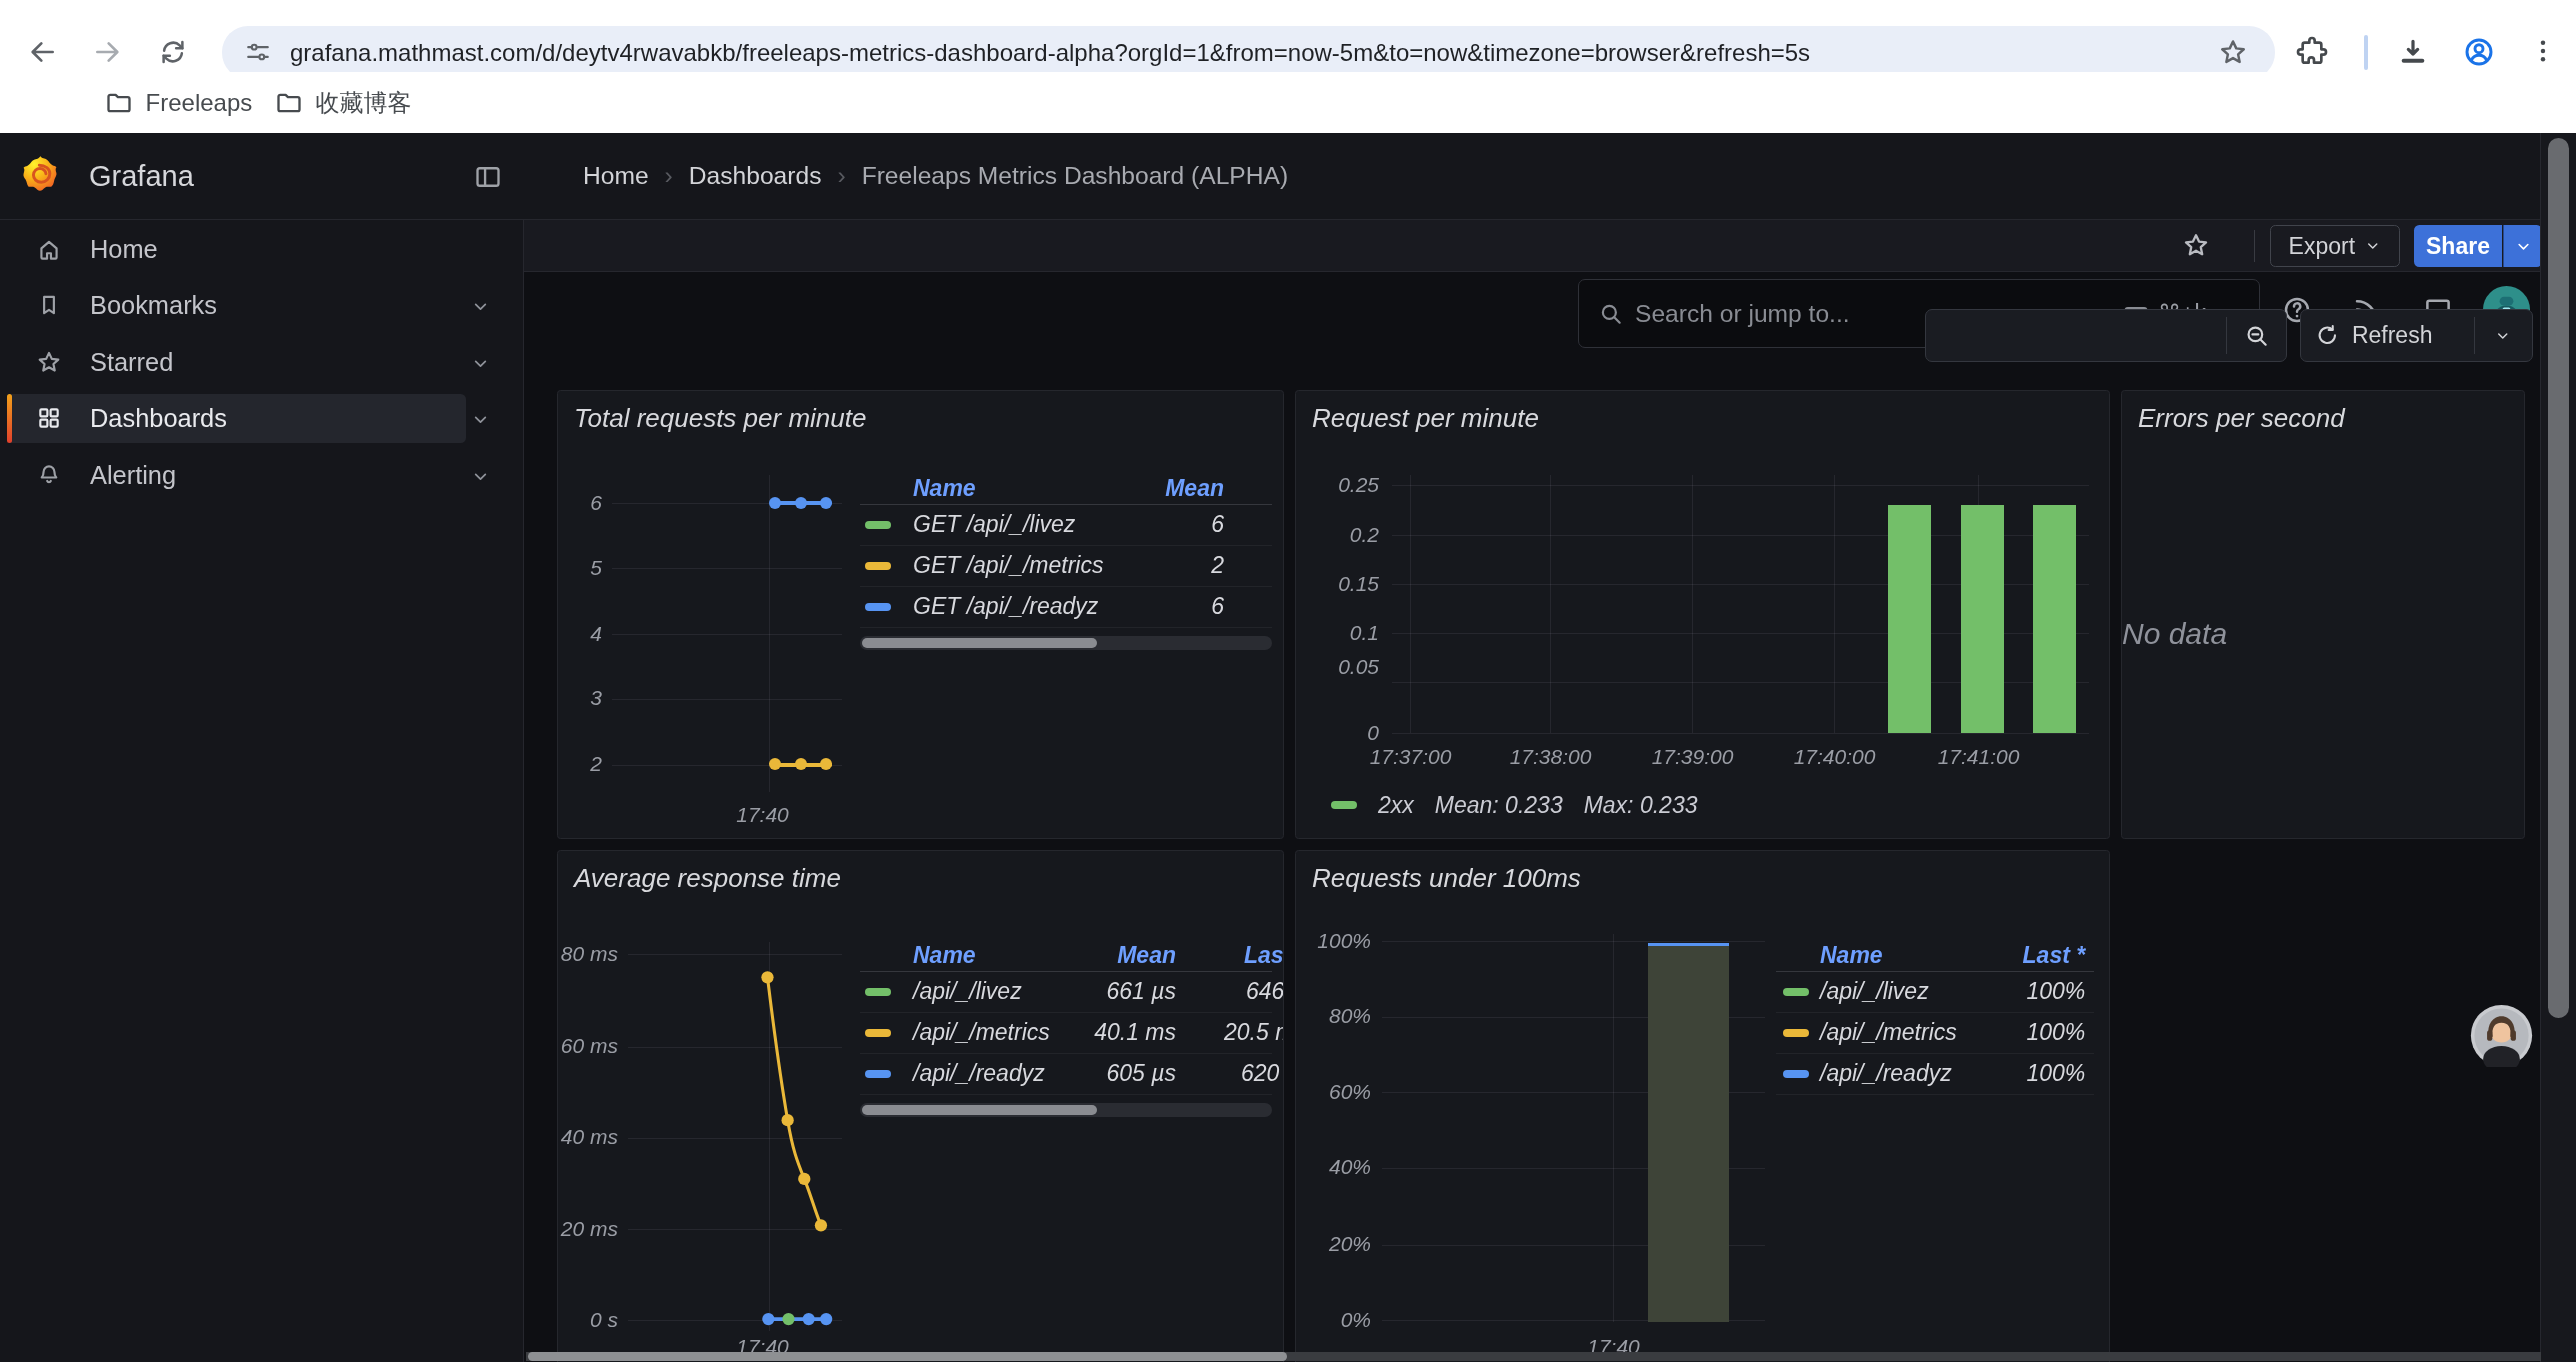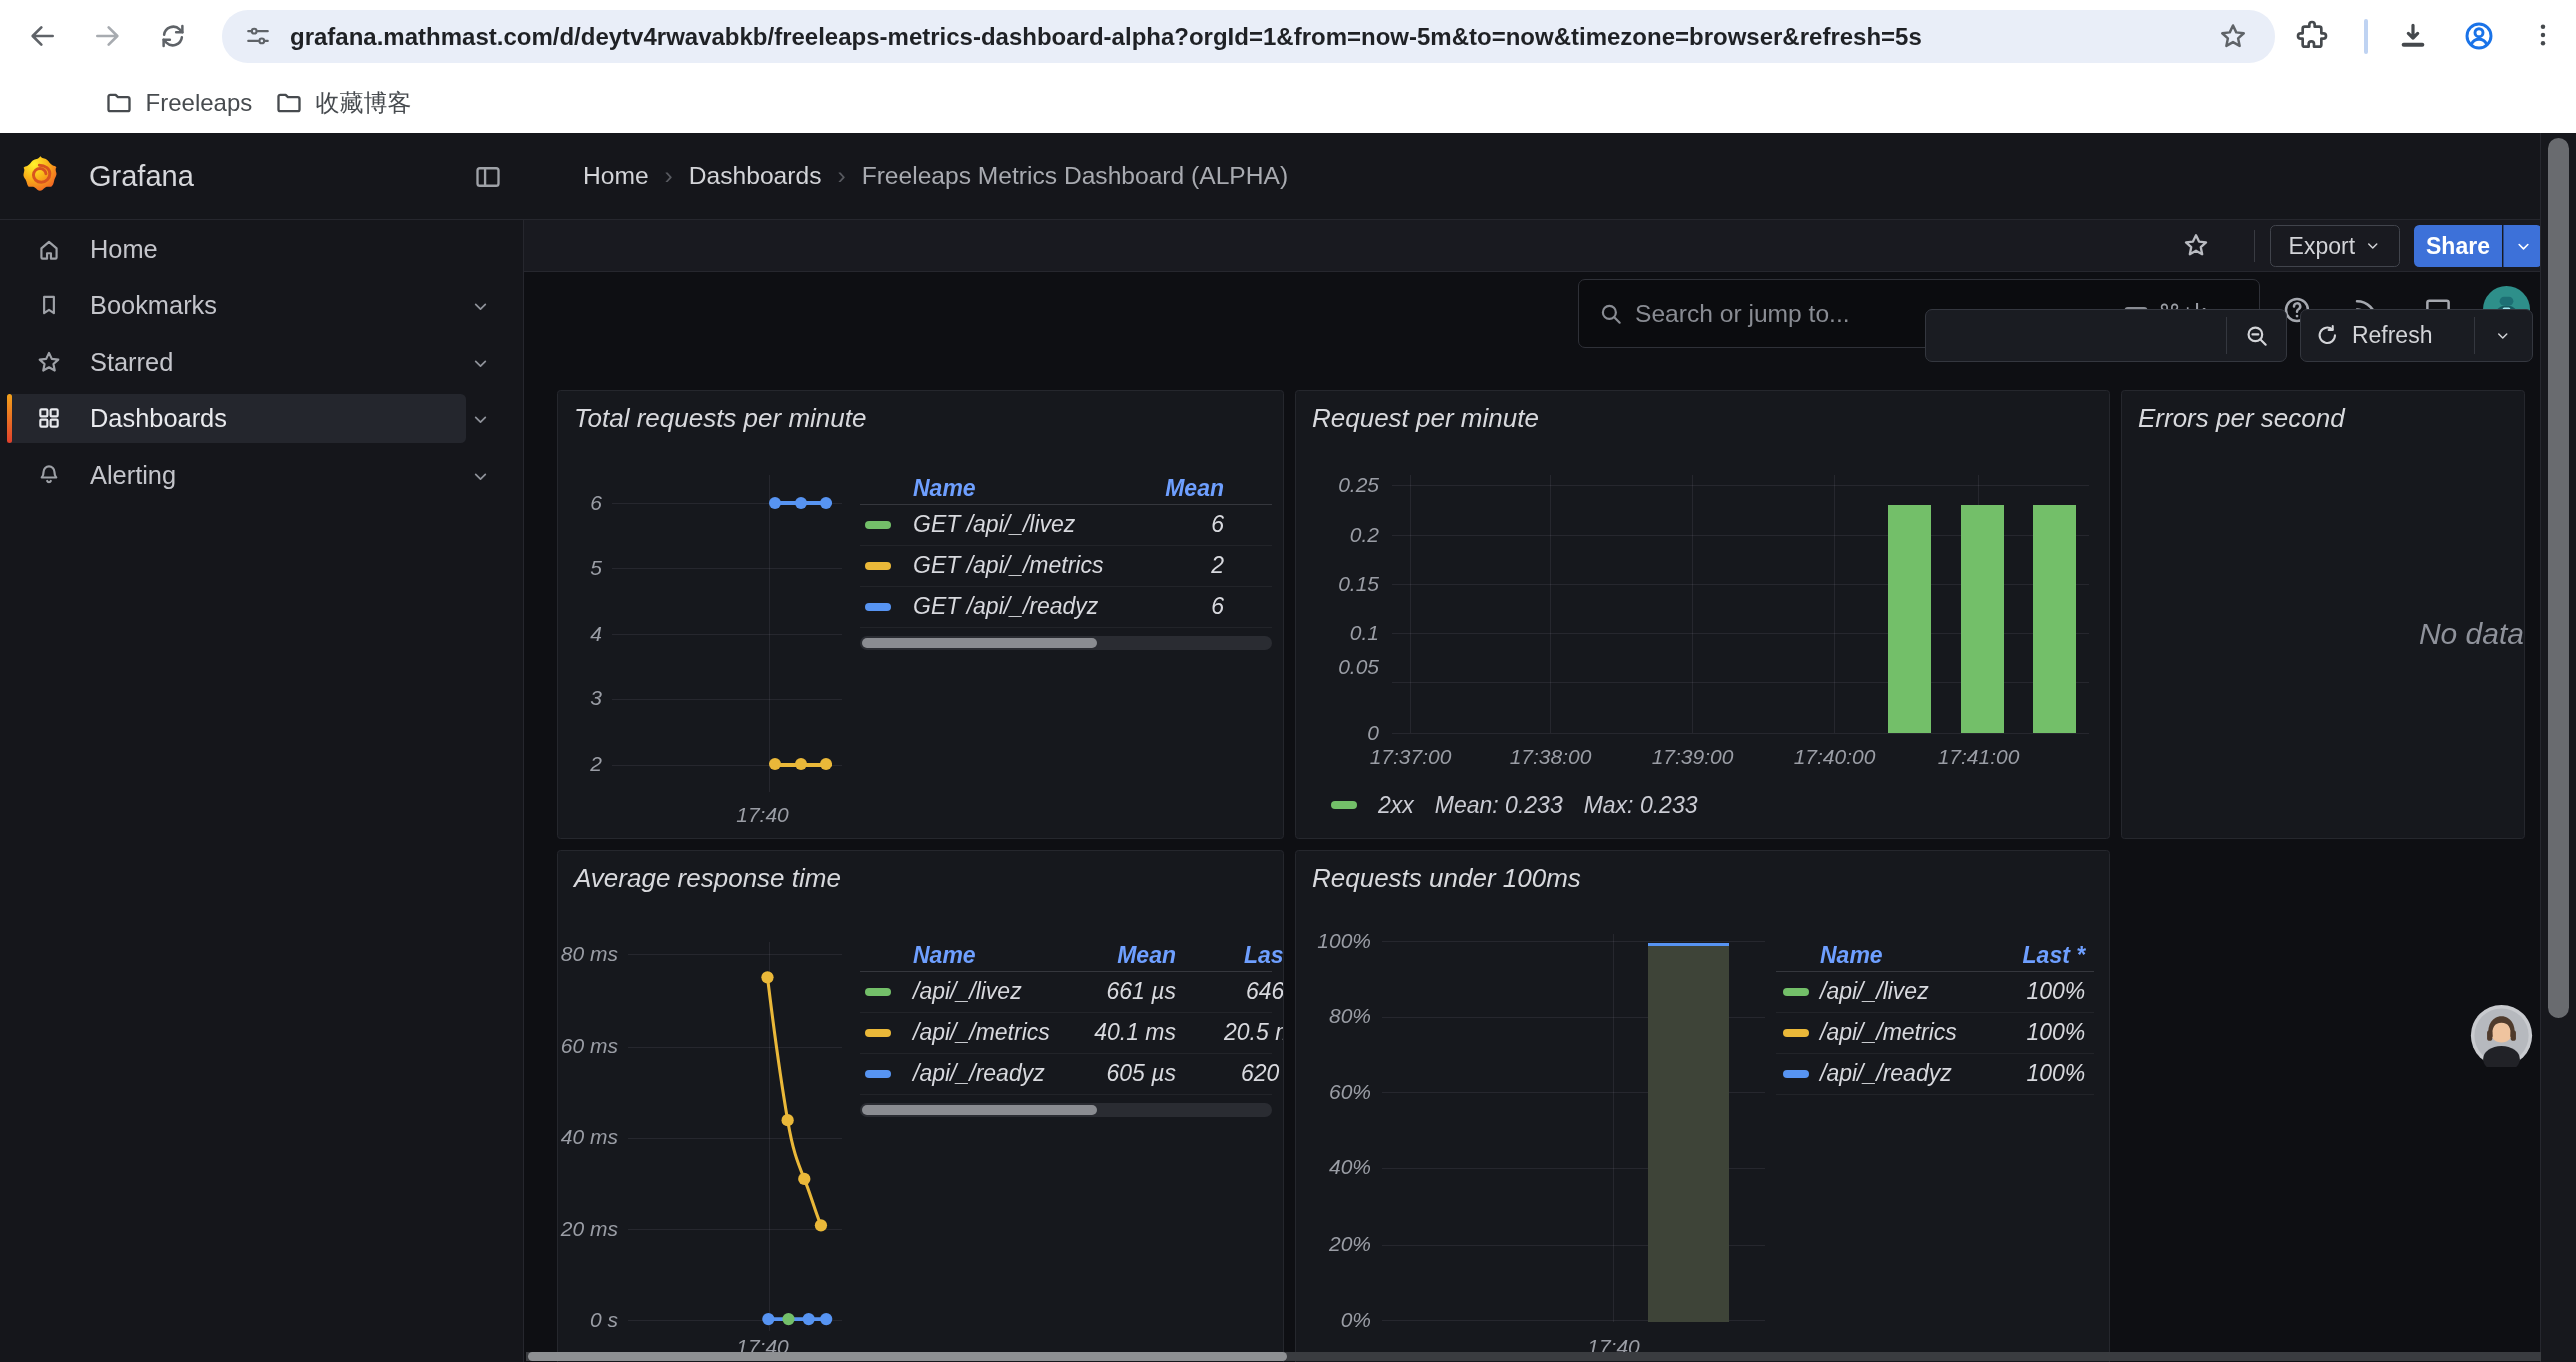--- a/index.html
+++ b/index.html
@@ -4,21 +4,21 @@
 <style>
   html,body{margin:0;padding:0;background:#000;}
   .app{position:relative;width:2576px;height:1363px;overflow:hidden;background:#0E0F13;
        font-family:"Liberation Sans","DejaVu Sans",sans-serif;-webkit-font-smoothing:antialiased;}
   .abs{position:absolute;}
   svg{display:block;}
   .ic{stroke:currentColor;fill:none;stroke-width:2;stroke-linecap:round;stroke-linejoin:round;}
 
   
   .chrome{position:absolute;left:0;top:0;width:2576px;height:133px;background:#FFFFFF;}
-  .chrome-toolbar{position:absolute;left:0;top:0;width:2576px;height:72px;font-weight:bold;}
+  .chrome-toolbar{position:absolute;left:0;top:16px;width:2576px;height:72px;}
   .nav-btn{position:absolute;top:16.7px;width:39px;height:39px;color:#5F6368;display:flex;align-items:center;justify-content:center;border-radius:50%;}
   .url-pill{position:absolute;left:222px;top:9.6px;width:2053px;height:53px;border-radius:26px;background:#E9EEF8;}
   .url-text{position:absolute;left:68px;top:0;height:53px;line-height:53px;font-size:24px;color:#1F2125;white-space:nowrap;}
   .bookbar{position:absolute;left:0;top:72px;width:2576px;height:61px;background:#fff;border-bottom:0.9px solid #E7E9ED;}
   .bm-item{position:absolute;top:8px;height:46px;display:flex;align-items:center;gap:12.3px;color:#474B4F;font-size:24px;padding:0 12.3px;border-radius:23px;}
 
   
   .gf-nav{position:absolute;left:0;top:133px;width:2576px;height:86px;background:#15161B;border-bottom:0.9px solid #26272E;}
   .gf-toolbar{position:absolute;left:523px;top:220px;width:2053px;height:51px;background:#191A20;border-bottom:0.9px solid #26272E;}
   .gf-sidebar{position:absolute;left:0;top:220px;width:523px;height:1142px;background:#15161B;border-right:0.9px solid #26272E;}
@@ -59,21 +59,21 @@
   .lhead{position:absolute;left:0;width:100%;height:32px;border-bottom:0.9px solid #35373D;}
   .lrow{position:absolute;left:0;width:100%;height:41px;border-bottom:0.9px solid #222429;}
   .lhead .hname{position:absolute;left:53px;line-height:32px;font-size:23px;font-weight:700;color:#6E9FFF;}
   .lrow .pill{position:absolute;left:5.3px;top:16.7px;width:26px;height:8px;border-radius:4.4px;}
   .lrow .lname{position:absolute;left:53px;line-height:41px;font-size:23px;color:#D8D9DE;white-space:nowrap;}
   .lrow .lval{position:absolute;line-height:41px;font-size:23px;color:#D8D9DE;white-space:nowrap;}
   .c-green{background:#73BF69;} .c-yellow{background:#EAB839;} .c-blue{background:#5794F2;}
   .tscroll{position:absolute;height:14px;border-radius:7px;background:#2A2C32;}
   .tscroll .thumb{position:absolute;left:1.8px;top:1.8px;width:57%;height:10.5px;border-radius:5.3px;background:#8A8C91;}
 
-  .nodata{position:absolute;width:100%;text-align:right;font-size:30px;color:#8F929B;}
+  .nodata{position:absolute;width:100%;text-align:left;font-size:30px;color:#8F929B;}
 </style>
 </head>
 <body>
 
 <div class="app">
 
   <div class="chrome">
     <div class="chrome-toolbar">
       <div class="nav-btn" style="left:22px">
         <svg class="ic" width="32" height="32" viewBox="0 0 24 24">

